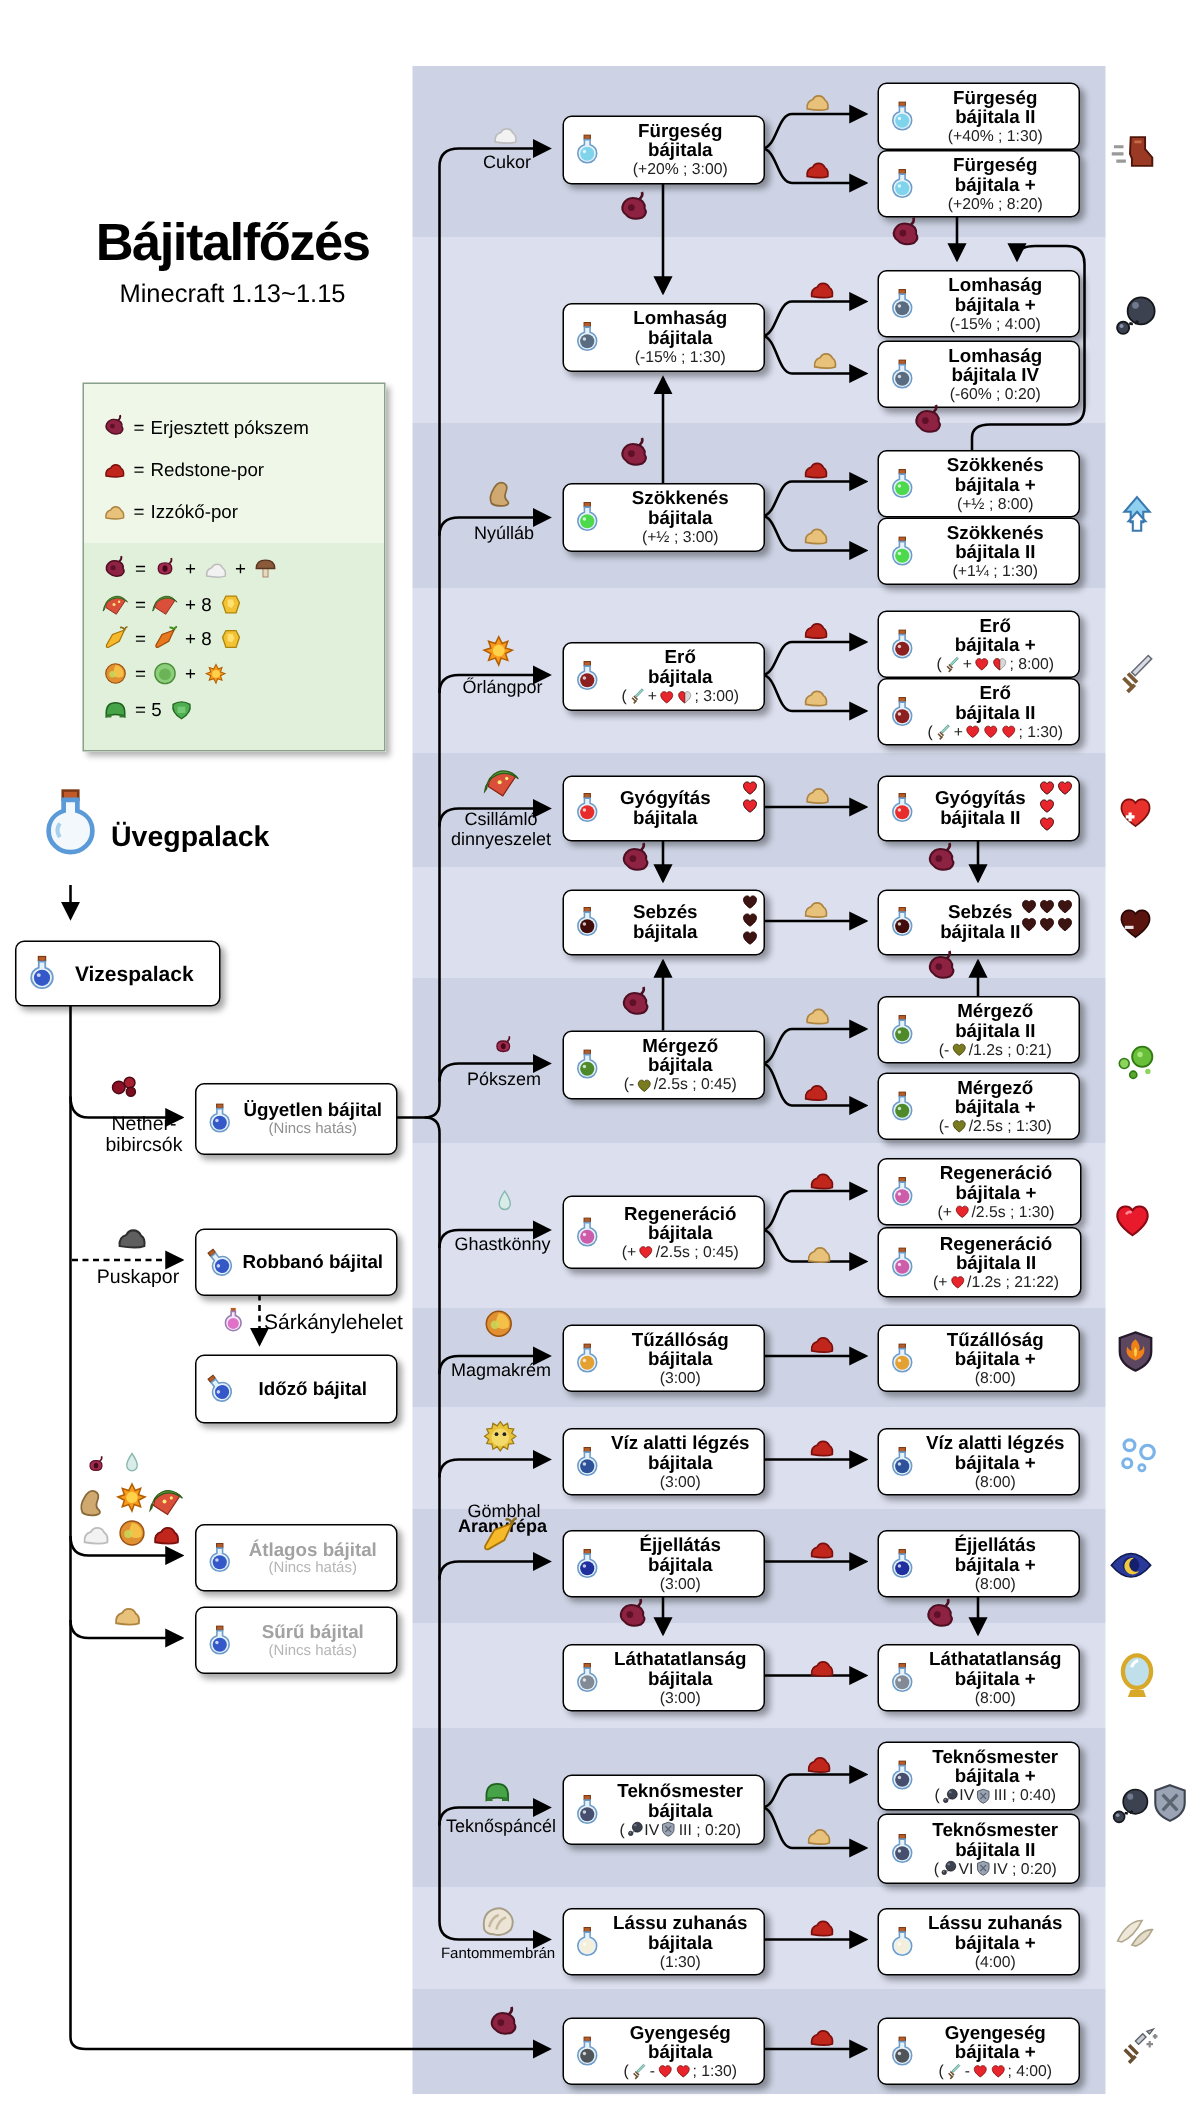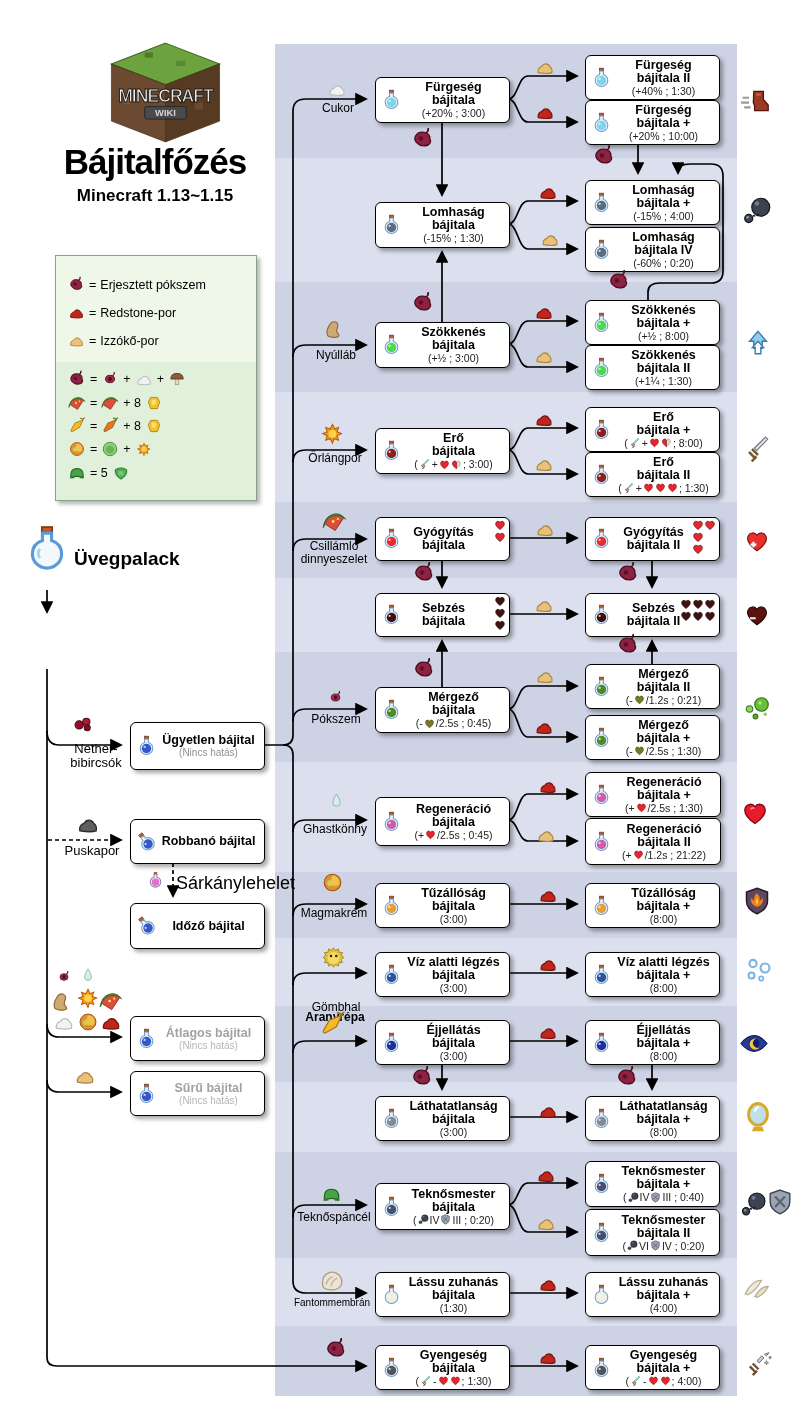--- a/index.html
+++ b/index.html
@@ -15,45 +15,33 @@
   .box .s{font-size:10.5px;color:#222;line-height:12px;display:flex;justify-content:center;align-items:center;gap:1px;white-space:nowrap;}
   .box .note{font-size:10px;color:#909090;line-height:11px;text-align:center;}
   .box.gray .t{color:#a2a2a2;} .box.gray .note{color:#b5b5b5;}
   .box .hearts{position:absolute;right:3px;top:50%;transform:translateY(-50%);
        display:flex;flex-direction:column;flex-wrap:wrap;align-content:flex-end;line-height:0;}
   .lbl{position:absolute;z-index:4;text-align:center;color:#000;line-height:1.05;}
   .icon{position:absolute;z-index:4;line-height:0;}
   .hdr-title{position:absolute;left:30px;top:142px;width:250px;text-align:center;
        font-size:35px;font-weight:bold;letter-spacing:-1px;z-index:4;}
   .hdr-sub{position:absolute;left:30px;top:186px;width:250px;text-align:center;
-       font-size:17px;font-weight:bold;z-index:4;}
+       font-size:17px;font-weight:normal;z-index:4;}
   #legend{position:absolute;left:55px;top:255px;width:200px;height:244px;z-index:4;
        border:1px solid #8aa08a;box-shadow:3px 3px 4px rgba(0,0,0,.3);}
   #legend .sec1{position:absolute;left:0;top:0;right:0;height:106px;background:#eef7e8;}
   #legend .sec2{position:absolute;left:0;top:106px;right:0;bottom:0;background:#e1f0da;}
   .lrow{position:absolute;display:flex;align-items:center;gap:4px;font-size:12.5px;z-index:5;}
   .startlbl{position:absolute;left:74px;top:548px;font-size:19px;font-weight:bold;z-index:4;}
   .ic-inline{display:inline-block;line-height:0;vertical-align:-2px;}
 </style>
 </head>
 <body>
 
 <div id="stage">
-  <div class="icon" id="logo-slot" style="left:103px;top:40px;"><svg width="125" height="104" viewBox="0 0 120 100">
-        <polygon points="60,3 112,23 60,43 8,23" fill="#6da33f" stroke="#3e6622" stroke-width="1"></polygon>
-        <rect x="40" y="12" width="8" height="5" fill="#4e7a2c" transform="skewX(0)"></rect>
-        <rect x="70" y="20" width="9" height="5" fill="#588a32"></rect>
-        <polygon points="8,23 60,43 60,98 8,78" fill="#6b4a31" stroke="#3a2814" stroke-width="0.6"></polygon>
-        <polygon points="112,23 60,43 60,98 112,78" fill="#573a22" stroke="#3a2814" stroke-width="0.6"></polygon>
-        <rect x="20" y="55" width="7" height="7" fill="#7d5a3c"></rect>
-        <rect x="88" y="60" width="8" height="7" fill="#6a4830"></rect>
-        <text x="60" y="60" font-size="17" font-weight="bold" fill="#ececec" stroke="#1a1a1a" stroke-width="0.9" text-anchor="middle" font-family="Liberation Sans, sans-serif" letter-spacing="-1">MINECRAFT</text>
-        <rect x="40" y="64" width="40" height="12" rx="2" fill="#4a4a4a" stroke="#222" stroke-width="0.8"></rect>
-        <text x="60" y="73.5" font-size="9" font-weight="bold" fill="#d8d8d8" text-anchor="middle" font-family="Liberation Sans, sans-serif">WIKI</text>
-      </svg></div>
   <div class="hdr-title">Bájitalfőzés</div>
   <div class="hdr-sub">Minecraft 1.13~1.15</div>
   <div id="legend">
     <div class="sec1"></div>
     <div class="sec2"></div>
   <div class="lrow" style="left: 12px; top: 20px;">
         <span class="ic-inline"><svg width="17" height="17" viewBox="0 0 16 16">
             <path d="M10,4 q2,-1.5 1.3,-3.3" stroke="#4e0f22" fill="none" stroke-width="1.2"></path>
             <path d="M3,6 Q5,2.6 9,3.6 Q13,4.6 12.5,8 Q14,10 11.5,12 Q7,13.5 4.5,11 Q1.6,9 3,6 Z" fill="#8e2242" stroke="#4e0f22" stroke-width="0.9"></path>
             <circle cx="6.6" cy="7.6" r="1.5" fill="#5e1028"></circle>
@@ -232,20 +220,33 @@
       <path d="M442,322 V252" fill="none" stroke="#000000" stroke-width="1.7" marker-end="url(#arr)"></path>
       <path d="M638,143 V173" fill="none" stroke="#000000" stroke-width="1.7" marker-end="url(#arr)"></path>
       <path d="M648,300 V292 Q648,283 660,283 H711 Q723,283 723,271 V176 Q723,164 711,164 H690 Q678,164 678,172 V173" fill="none" stroke="#000000" stroke-width="1.7" marker-end="url(#arr)"></path>
       <path d="M442,559 V587" fill="none" stroke="#000000" stroke-width="1.7" marker-end="url(#arr)"></path>
       <path d="M442,687 V641" fill="none" stroke="#000000" stroke-width="1.7" marker-end="url(#arr)"></path>
       <path d="M652,559 V587" fill="none" stroke="#000000" stroke-width="1.7" marker-end="url(#arr)"></path>
       <path d="M652,664 V641" fill="none" stroke="#000000" stroke-width="1.7" marker-end="url(#arr)"></path>
       <path d="M442,1063 V1089" fill="none" stroke="#000000" stroke-width="1.7" marker-end="url(#arr)"></path>
       <path d="M652,1063 V1089" fill="none" stroke="#000000" stroke-width="1.7" marker-end="url(#arr)"></path>
     </svg>
+    <div class="box" style="left: 10px; top: 627px; width: 135px; height: 42px;">
+      <span class="pot"><svg width="24" height="24" viewBox="0 0 20 20">
+          <g>
+            <rect x="8" y="0.5" width="4" height="2.6" fill="#b85c28" stroke="#7a3a16" stroke-width="0.7"></rect>
+            <path d="M8.2,3.4 h3.6 v3.3 c2.6,0.9 4.2,3 4.2,5.6 a6,5.8 0 0 1 -12,0 c0,-2.6 1.6,-4.7 4.2,-5.6 z" fill="#e6f2fa" stroke="#6e9cc8" stroke-width="1"></path>
+            <circle cx="10" cy="12.4" r="4.5" fill="#3558c8"></circle>
+            <circle cx="8.2" cy="10.9" r="1.1" fill="#fff" opacity="0.75"></circle>
+          </g>
+        </svg></span>
+      <div class="txt">
+        <div class="t" style="font-size: 14px;">Vizespalack</div>
+      </div>
+    </div>
     <div class="box" style="left: 130px; top: 722px; width: 133px; height: 46px;">
       <span class="pot"><svg width="21" height="21" viewBox="0 0 20 20">
           <g>
             <rect x="8" y="0.5" width="4" height="2.6" fill="#b85c28" stroke="#7a3a16" stroke-width="0.7"></rect>
             <path d="M8.2,3.4 h3.6 v3.3 c2.6,0.9 4.2,3 4.2,5.6 a6,5.8 0 0 1 -12,0 c0,-2.6 1.6,-4.7 4.2,-5.6 z" fill="#e6f2fa" stroke="#6e9cc8" stroke-width="1"></path>
             <circle cx="10" cy="12.4" r="4.5" fill="#3558c8"></circle>
             <circle cx="8.2" cy="10.9" r="1.1" fill="#fff" opacity="0.75"></circle>
           </g>
         </svg></span>
       <div class="txt">
@@ -347,21 +348,21 @@
             <rect x="8" y="0.5" width="4" height="2.6" fill="#b85c28" stroke="#7a3a16" stroke-width="0.7"></rect>
             <path d="M8.2,3.4 h3.6 v3.3 c2.6,0.9 4.2,3 4.2,5.6 a6,5.8 0 0 1 -12,0 c0,-2.6 1.6,-4.7 4.2,-5.6 z" fill="#e6f2fa" stroke="#6e9cc8" stroke-width="1"></path>
             <circle cx="10" cy="12.4" r="4.5" fill="#7fd4ec"></circle>
             <circle cx="8.2" cy="10.9" r="1.1" fill="#fff" opacity="0.75"></circle>
           </g>
         </svg></span>
       <div class="txt">
         <div class="t">Fürgeség</div>
         <div class="t">bájitala +</div>
         <div class="s">
-          <span>(+20% ; 10:00)</span>
+          <span>(+20% ; 8:20)</span>
         </div>
       </div>
     </div>
     <div class="box" style="left: 375px; top: 202px; width: 133px; height: 44px;">
       <span class="pot"><svg width="21" height="21" viewBox="0 0 20 20">
           <g>
             <rect x="8" y="0.5" width="4" height="2.6" fill="#b85c28" stroke="#7a3a16" stroke-width="0.7"></rect>
             <path d="M8.2,3.4 h3.6 v3.3 c2.6,0.9 4.2,3 4.2,5.6 a6,5.8 0 0 1 -12,0 c0,-2.6 1.6,-4.7 4.2,-5.6 z" fill="#e6f2fa" stroke="#6e9cc8" stroke-width="1"></path>
             <circle cx="10" cy="12.4" r="4.5" fill="#5a6c81"></circle>
             <circle cx="8.2" cy="10.9" r="1.1" fill="#fff" opacity="0.75"></circle>
@@ -1139,21 +1140,21 @@
     <div class="lbl" style="left: 282px; top: 1298px; width: 100px; font-size: 10px;">
       <div>Fantommembrán</div>
     </div>
     <div class="lbl" style="left: 58px; top: 742px; width: 76px; font-size: 13px;">
       <div>Nether-</div>
       <div>bibircsók</div>
     </div>
     <div class="lbl" style="left: 56px; top: 844px; width: 72px; font-size: 13px;">
       <div>Puskapor</div>
     </div>
-    <div class="lbl" style="left: 176px; top: 874px; width: 104px; font-size: 18px; text-align: left;">
+    <div class="lbl" style="left: 176px; top: 874px; width: 104px; font-size: 14px; text-align: left;">
       <div>Sárkánylehelet</div>
     </div>
     <div class="icon" style="left: 327px; top: 79px;"><svg width="20" height="20" viewBox="0 0 16 16">
         <path d="M2.5,12.5 Q2,8.5 5.5,7.5 Q6.5,5.5 8.5,5.5 Q11,5.5 12,7.8 Q14,9 13.5,12.5 Q10,13.8 2.5,12.5 Z" fill="#f2f2f2" stroke="#bdbdbd" stroke-width="0.9"></path>
       </svg></div>
     <div class="icon" style="left: 322px; top: 317px;"><svg width="23" height="23" viewBox="0 0 16 16">
         <path d="M4,13 Q2.5,10 5,6 Q7,2.5 9.5,3.5 Q12,4.5 10.5,8 Q9.5,10.5 11.5,12 Q12.5,13.5 10,14 Q6,14.5 4,13 Z" fill="#cfa96f" stroke="#8a6a3a" stroke-width="0.8"></path>
       </svg></div>
     <div class="icon" style="left: 319px; top: 420px;"><svg width="27" height="27" viewBox="0 0 18 18">
         <path d="M9,3 L10.5,6 L13,5 L12,8 L15,9 L12,10.5 L13,13.5 L10,12.5 L9,15.5 L7.5,12.5 L4.5,13.5 L5.5,10.5 L2.5,9 L5.5,8 L4.5,5 L7.5,6 Z" fill="#f79b1e" stroke="#b55e00" stroke-width="0.7"></path>

